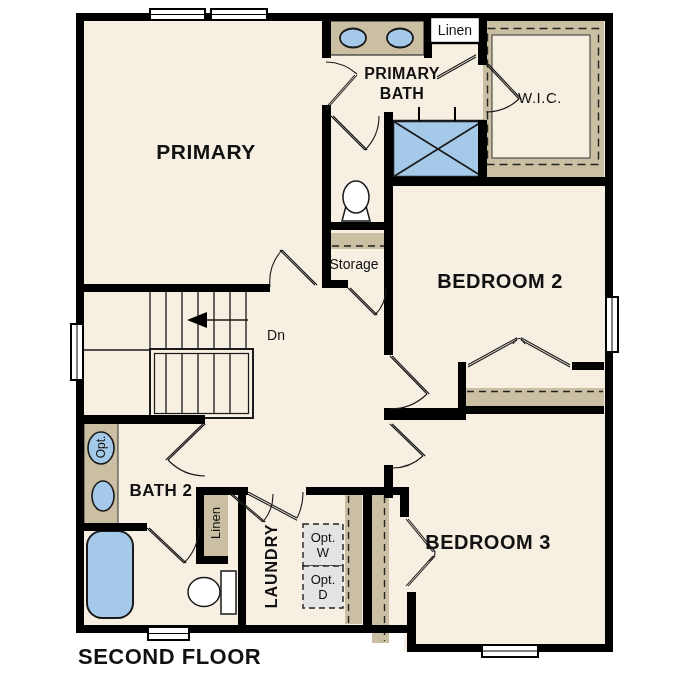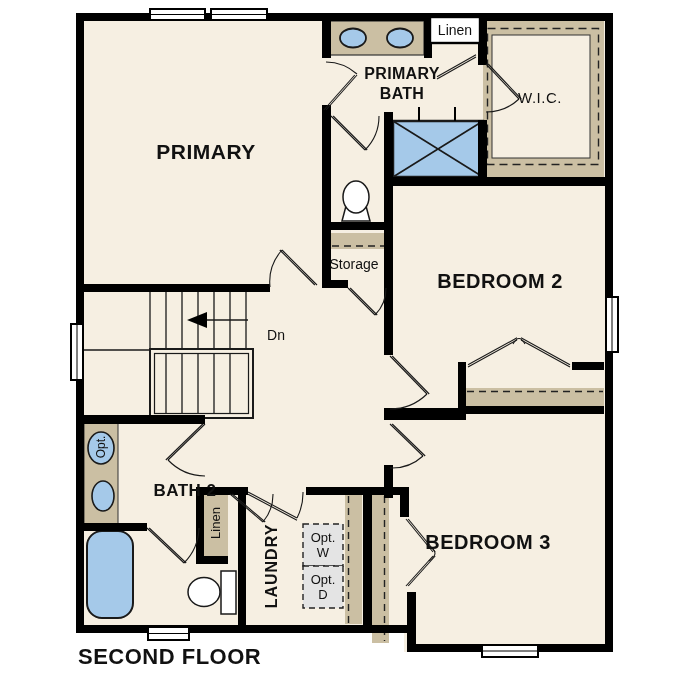--- a/index.html
+++ b/index.html
@@ -240,21 +240,21 @@
   </div>
   <div class="lbl center b pbath" style="left:402px;top:84px;">
     <div>PRIMARY</div>
     <div>BATH</div>
   </div>
   <div class="lbl center small" style="left:455px;top:30px;">Linen</div>
   <div class="lbl center" style="left:540px;top:97px;font-size:15px;letter-spacing:.5px;">W.I.C.</div>
   <div class="lbl center b room" style="left:500px;top:269px;">BEDROOM 2</div>
   <div class="lbl center small" style="left:354px;top:264px;">Storage</div>
   <div class="lbl center small" style="left:276px;top:319px;margin-top:16px;">Dn</div>
-  <div class="lbl center b bath2" style="left:161px;top:491px;margin-left:24px;">BATH 2</div>
+  <div class="lbl center b bath2" style="left:161px;top:491px;">BATH 2</div>
   <div class="lbl rot tiny" style="left:101px;top:447px;">Opt.</div>
   <div class="lbl rot linen2" style="left:215px;top:523px;">Linen</div>
   <div class="lbl rot b laundry" style="left:272px;top:566px;">LAUNDRY</div>
   <div class="lbl center optwd" style="left:323px;top:545px;">
     <div>Opt.</div>
     <div>W</div>
   </div>
   <div class="lbl center optwd" style="left:323px;top:587px;">
     <div>Opt.</div>
     <div>D</div>

